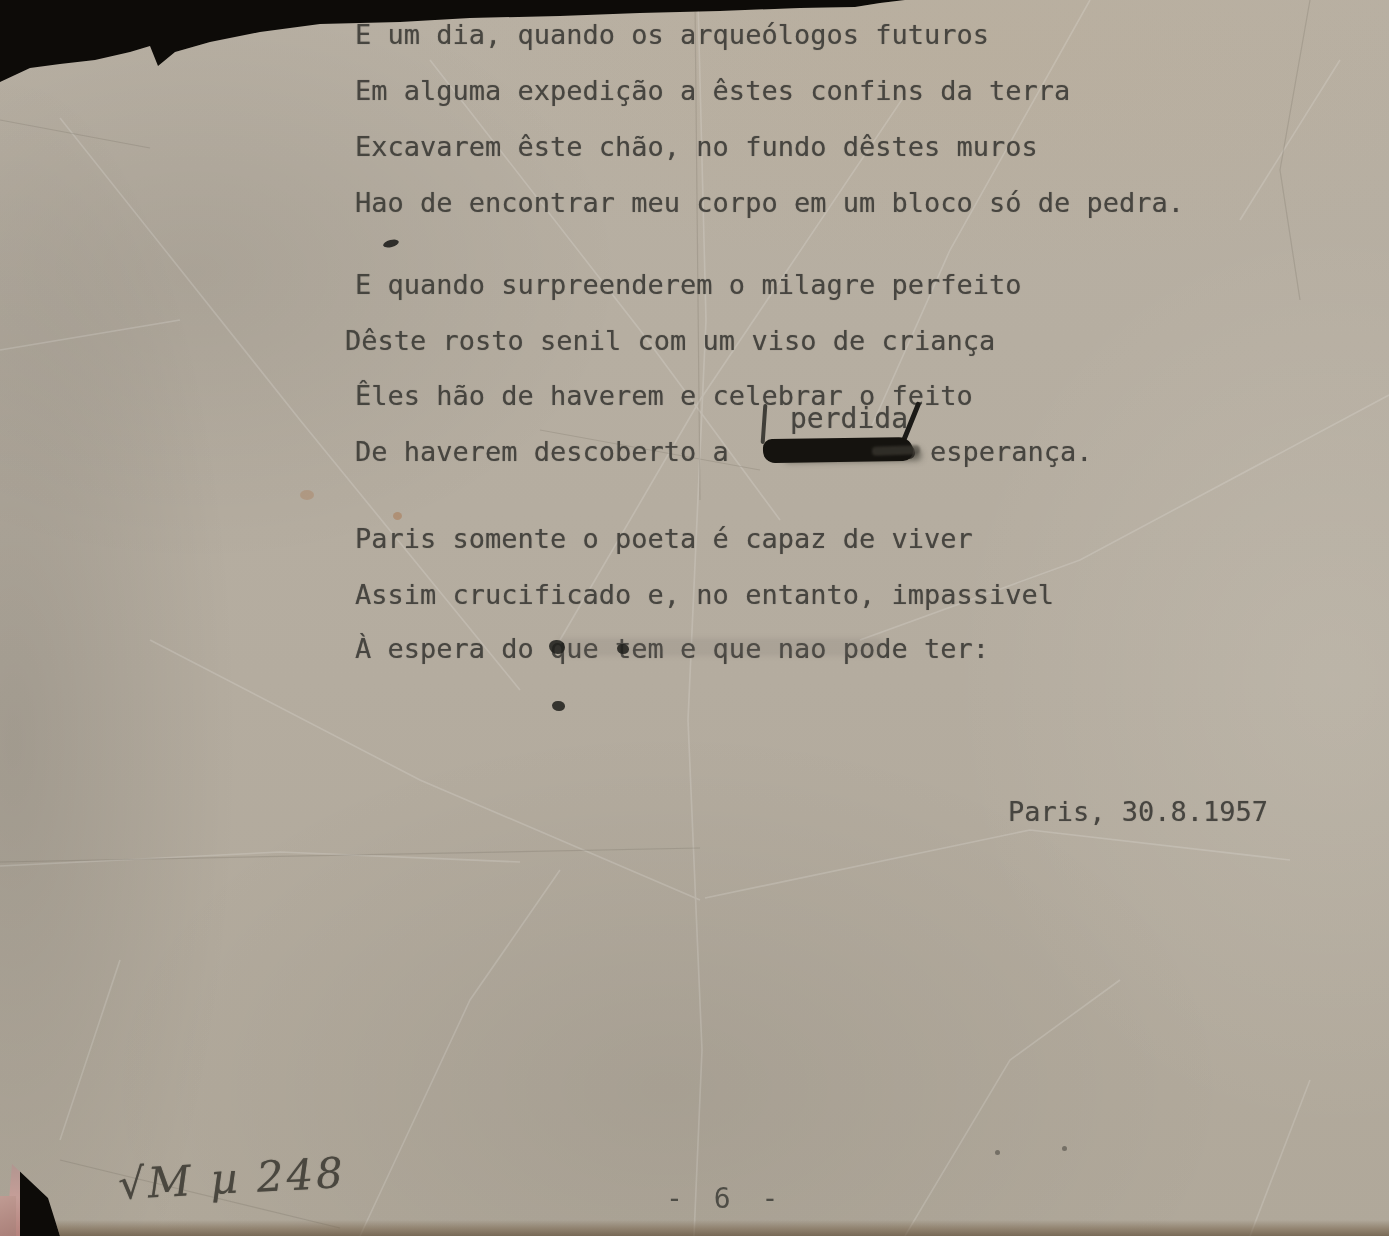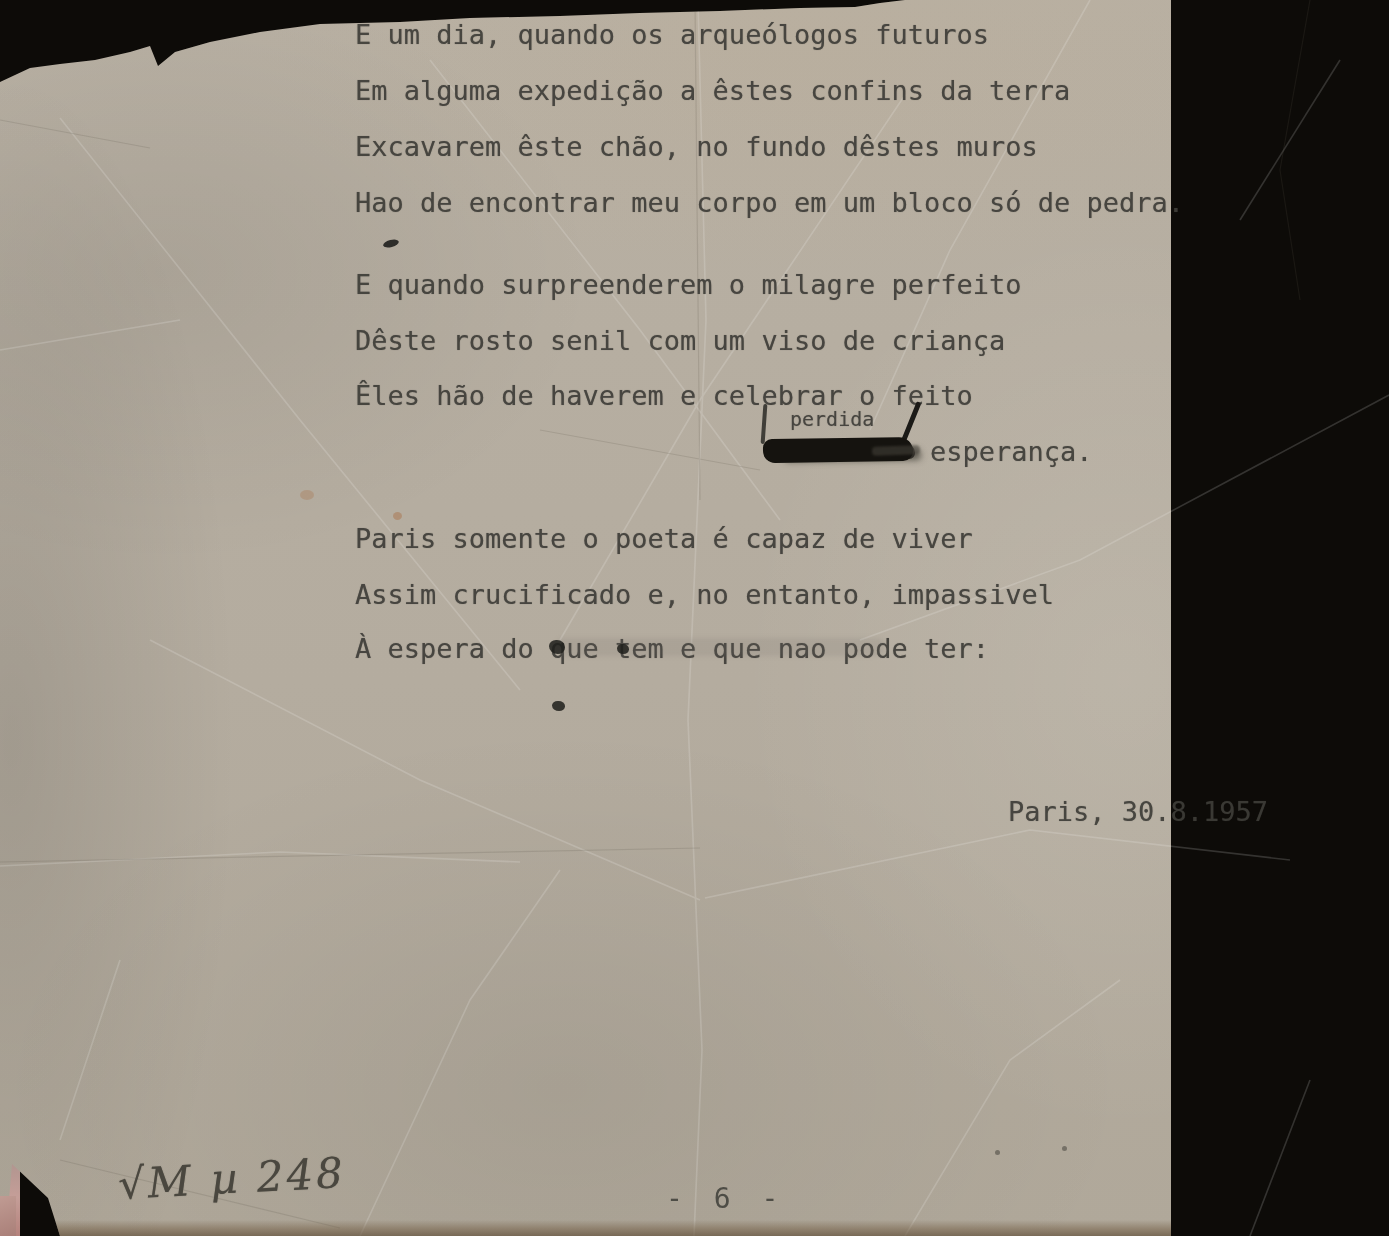--- a/index.html
+++ b/index.html
@@ -2,21 +2,21 @@
 <html><head>
 <meta charset="utf-8">
 <style>
   html,body{margin:0;padding:0;}
   body{
     width:1389px;height:1236px;overflow:hidden;
     background:#0d0b08;
     font-family:"DejaVu Sans Mono", monospace;
     position:relative;
   }
-  .scan{position:absolute;inset:0;width:1171px;height:1236px;}
+  .scan{position:absolute;inset:0;width:1389px;height:1236px;}
   
   .pink-strip{
     position:absolute;left:0;top:1150px;width:20px;height:86px;
     background:linear-gradient(180deg,#a9928c 0%,#c59e98 55%,#b5827c 100%);
   }
   
   .paper{
     position:absolute;inset:0;
     background:
       radial-gradient(ellipse 620px 420px at 14% 22%, rgba(0,0,0,0.07), transparent 70%),
@@ -43,21 +43,21 @@
     background:linear-gradient(160deg,#c09b93,#a97f78);
   }
   .crease-svg{position:absolute;inset:0;pointer-events:none;}
   .tline{
     position:absolute;
     font:27px/34px "DejaVu Sans Mono", monospace;
     color:#3e3d38;white-space:pre;
     text-shadow:0 0 1px rgba(62,61,56,0.55);
     opacity:0.92;
   }
-  .inserted{font-size:20px;}
+  .inserted{font-size:28px;}
   .redact{
     position:absolute;left:763px;top:438px;width:150px;height:24px;
     background:#15130f;border-radius:9px 14px 10px 12px;
     box-shadow:6px 2px 0 -4px rgba(30,28,24,0.8),
                -4px 3px 0 -5px rgba(30,28,24,0.9),
                14px 5px 6px -6px rgba(60,58,50,0.7);
     transform:rotate(-0.8deg);
   }
   .redact-tail{
     position:absolute;left:872px;top:446px;width:48px;height:9px;
@@ -130,27 +130,28 @@
     </svg>
 
     <div class="tline" style="left:355px;top:18px">E um dia, quando os arqueólogos futuros</div>
     <div class="tline" style="left:355px;top:74px">Em alguma expedição a êstes confins da terra</div>
     <div class="tline" style="left:355px;top:186px">Hao de encontrar meu corpo em um bloco só de pedra.</div>
     <div class="tline" style="left:355px;top:130px">Excavarem êste chão, no fundo dêstes muros</div>
 
     <div class="speck" style="left:383px;top:240px;width:16px;height:7px;transform:rotate(-15deg)"></div>
 
     <div class="tline" style="left:355px;top:268px">E quando surpreenderem o milagre perfeito</div>
-    <div class="tline" style="left:355px;top:324px">Dêste rosto senil com um viso de criança</div>
+    <div class="tline" style="left:345px;top:324px">Dêste rosto senil com um viso de criança</div>
     <div class="tline" style="left:355px;top:379px">Êles hão de haverem e celebrar o feito</div>
 
     <div class="tline inserted" style="left:790px;top:402px">perdida</div>
     <div class="slash-left"></div>
     <div class="slash-right"></div>
 
+    <div class="tline" style="left:355px;top:435px">De haverem descoberto a</div>
     <div class="redact"></div>
     <div class="redact-tail"></div>
     <div class="tline" style="left:930px;top:435px">esperança.</div>
 
     <div class="tline" style="left:355px;top:522px">Paris somente o poeta é capaz de viver</div>
     <div class="tline" style="left:355px;top:578px">Assim crucificado e, no entanto, impassivel</div>
     <div class="tline" style="left:355px;top:632px">À espera do que tem e que nao pode ter:</div>
 
     <div class="smear"></div>
     <div class="blot" style="left:549px;top:640px;width:16px;height:14px"></div>

